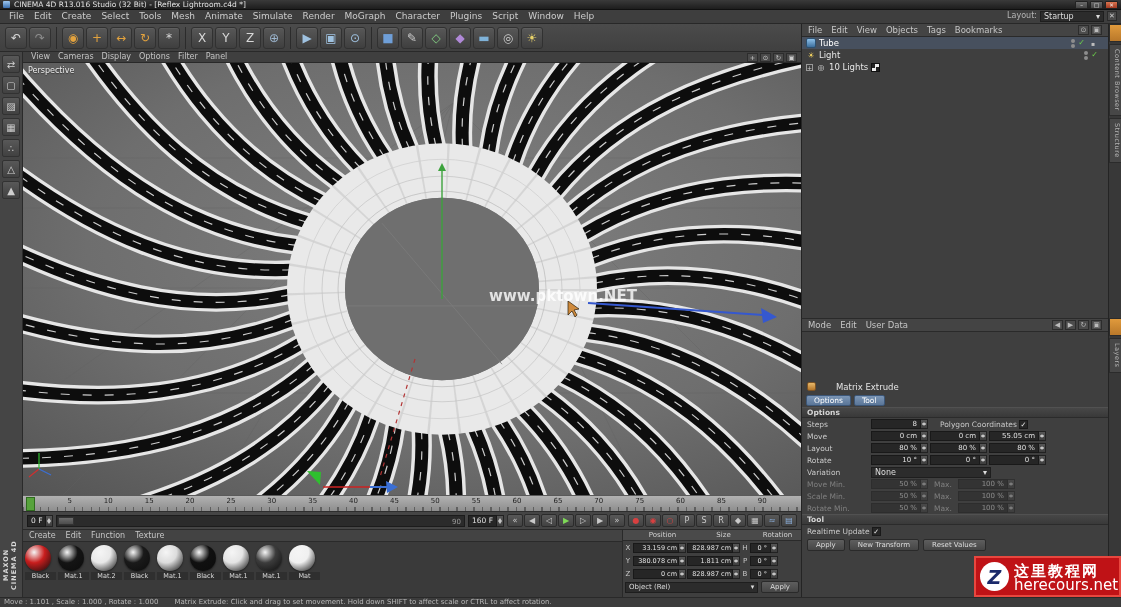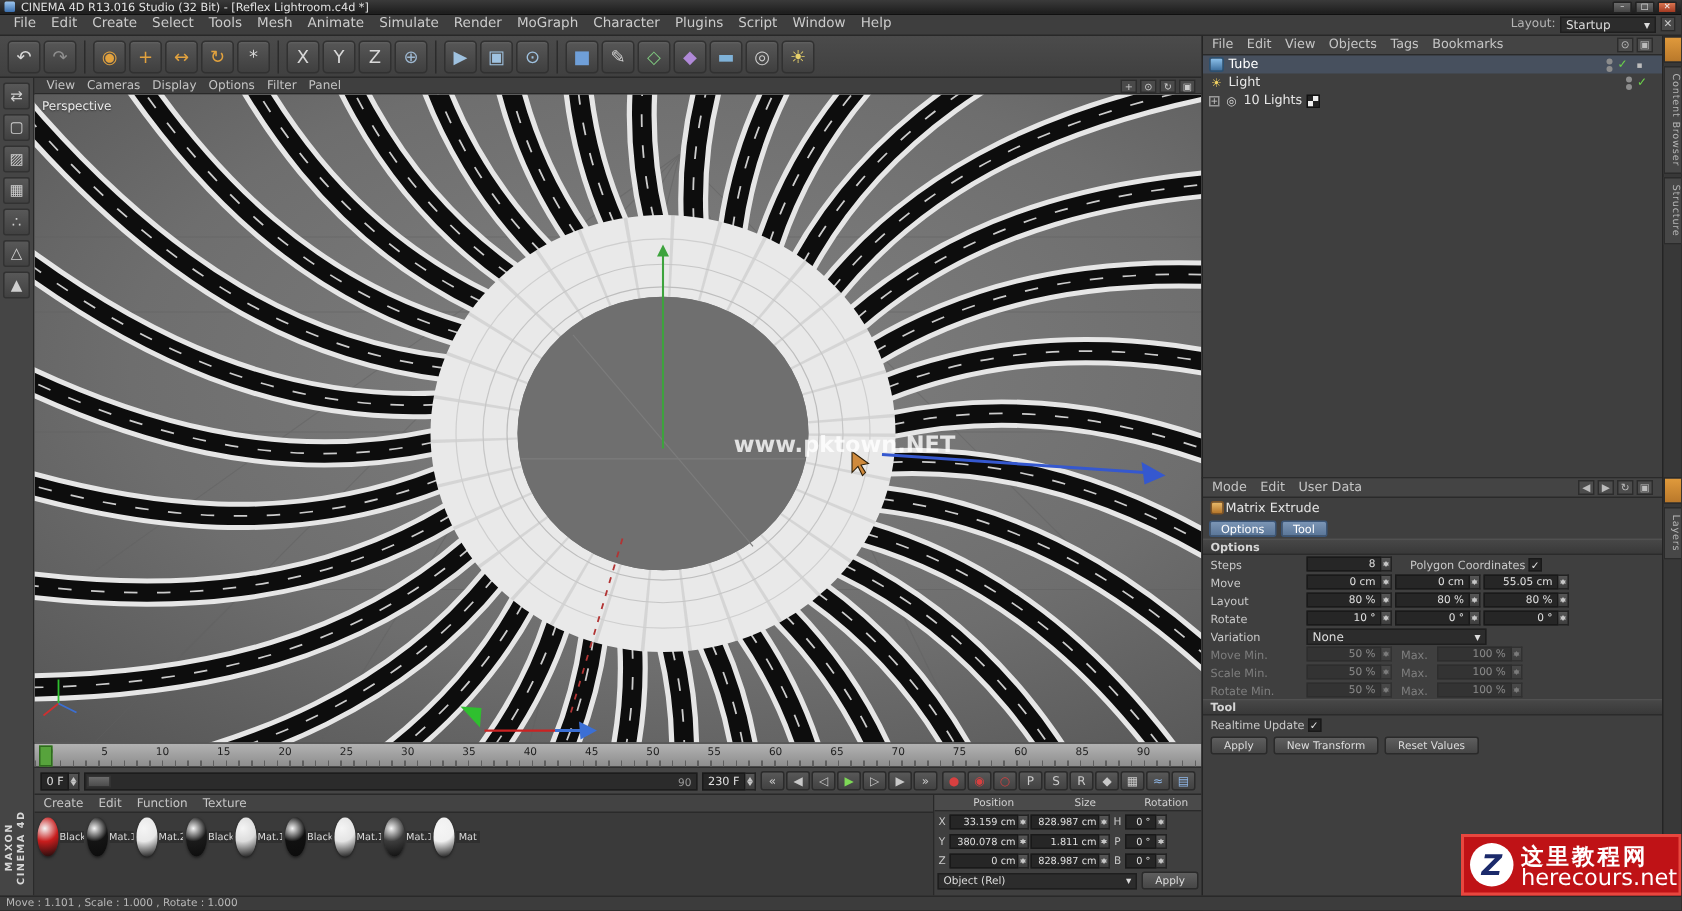--- a/index.html
+++ b/index.html
@@ -51,21 +51,21 @@
 .stp::after{content:"";position:absolute;left:1px;bottom:2px;border-left:2.5px solid transparent;border-right:2.5px solid transparent;border-top:3px solid #c5c5c5;}
 .track{flex:1;position:relative;height:12px;background:#2b2b2b;border:1px solid #1c1c1c;}
 .thandle{position:absolute;left:1px;top:1px;width:16px;height:8px;background:linear-gradient(#6c6c6c,#4c4c4c);border:1px solid #333;}
 .tmax{position:absolute;right:3px;top:2px;font-size:7px;color:#9a9a9a;}
 .tbtn{width:16px;height:13px;display:inline-flex;align-items:center;justify-content:center;background:linear-gradient(#585858,#424242);border:1px solid #2b2b2b;border-radius:2px;color:#c9c9c9;font-size:8px;}
 
 #matmgr{left:23px;top:530px;width:600px;height:67px;background:#3a3a3a;border-right:1px solid #292929;}
 #matmenu{height:12px;display:flex;gap:10px;padding:0 6px;align-items:center;background:#434343;border-bottom:1px solid #2a2a2a;}
 .matmi{font-size:8px;color:#c6c6c6;}
 #matlist{display:flex;padding:3px 2px 0;gap:2px;}
-.mat{width:31px;display:flex;flex-direction:row;align-items:center;gap:1px;}
+.mat{width:31px;display:flex;flex-direction:column;align-items:flex-start;gap:1px;}
 .sph{width:26px;height:26px;border-radius:50%;background:radial-gradient(circle at 35% 28%, rgba(255,255,255,.95) 0%, var(--mc,#888) 42%, rgba(8,8,8,.92) 100%);box-shadow:0 1px 2px rgba(0,0,0,.5);}
 .mlabel{width:100%;font-size:6.5px;color:#ddd;text-align:center;background:#2f2f2f;line-height:8px;overflow:hidden;white-space:nowrap;}
 
 #coords{left:623px;top:530px;width:178px;height:67px;background:#3f3f3f;display:flex;flex-direction:column;}
 .chead{display:flex;background:#4a4a4a;border-bottom:1px solid #2a2a2a;height:11px;align-items:center;font-size:7px;color:#d2d2d2;}
 .chead .c0{width:9px;}.chead .c1,.chead .c2{width:61px;text-align:center;}.chead .c3{flex:1;text-align:center;}
 .crow{display:flex;align-items:center;height:13px;padding:0 1px;gap:1px;}
 .caxis{width:8px;text-align:center;color:#c8c8c8;font-size:7px;}
 .cf{width:46px;height:10px;font-size:6.5px;justify-content:flex-end;padding:0 1px;}
 .cr{width:21px;height:10px;font-size:6.5px;justify-content:flex-end;}
@@ -90,21 +90,21 @@
 .lighticon{color:#f0d060;}
 .groupicon{color:#d8d8d8;}
 .plusbox{width:7px;height:7px;border:1px solid #999;color:#ccc;font-size:6px;line-height:5px;text-align:center;}
 .omright{margin-left:auto;display:flex;align-items:center;gap:3px;padding-right:6px;}
 .dotcol{display:flex;flex-direction:column;gap:1px;}
 .dot{width:4px;height:4px;border-radius:50%;background:#8d8d8d;}
 .check{color:#6cd24a;font-size:8px;line-height:8px;}
 .checker{width:9px;height:9px;border:1px solid #111;background:conic-gradient(#eee 0 25%, #222 0 50%, #eee 0 75%, #222 0);}
 
 #am{left:801px;top:318px;width:307px;height:289px;background:#3f3f3f;border-left:1px solid #242424;border-top:1px solid #2a2a2a;display:flex;flex-direction:column;}
-.amtitle{display:flex;align-items:center;gap:1px;height:13px;padding:0 5px;font-size:8.5px;color:#e4e4e4;}
+.amtitle{display:flex;align-items:center;gap:20px;height:13px;padding:0 5px;font-size:8.5px;color:#e4e4e4;margin-top:48px;}
 .amgear{width:9px;height:9px;background:linear-gradient(#e8b96a,#b5762a);border-radius:2px;border:1px solid #7d5426;}
 .amtabs{display:flex;gap:3px;padding:1px 4px;height:14px;align-items:center;}
 .amtab{background:linear-gradient(#7b95b5,#5a7698);border:1px solid #3c5677;border-radius:2px;color:#fff;font-size:7.5px;height:11px;line-height:9px;padding:0 7px;}
 .secbar{background:linear-gradient(#474747,#393939);border-top:1px solid #515151;border-bottom:1px solid #2b2b2b;color:#d5d5d5;font-size:7.5px;font-weight:bold;height:11px;line-height:10px;padding:0 5px;}
 .amrow{display:flex;align-items:center;height:12px;padding:0 5px;gap:2px;font-size:7.5px;color:#c9c9c9;}
 .amlabel{width:62px;overflow:hidden;white-space:nowrap;}
 .af{width:50px;height:10px;font-size:7px;justify-content:flex-end;}
 .stp.s10b{height:10px;}
 .chk{width:9px;height:9px;background:#262626;border:1px solid #191919;color:#e8e8e8;font-size:7px;line-height:8px;text-align:center;}
 .disabled{opacity:.45;}
@@ -365,21 +365,21 @@
   <div id="animbar" class="abs">
     <span class="fw">
       <span class="fld">0 F</span>
       <span class="stp"></span>
     </span>
     <span class="track">
       <span class="thandle"></span>
       <span class="tmax">90</span>
     </span>
     <span class="fw">
-      <span class="fld">230 F</span>
+      <span class="fld">160 F</span>
       <span class="stp"></span>
     </span>
     <span style="display:flex;gap:1px">
 
     <span class="tbtn">«</span>
         <span class="tbtn">◀</span>
         <span class="tbtn">◁</span>
         <span class="tbtn" style="color: rgb(126, 217, 87);">▶</span>
         <span class="tbtn">▷</span>
         <span class="tbtn">▶</span>
@@ -727,20 +727,21 @@
       </div>
     <div class="vtgroup" style="top:294px">
 
     <span class="vtab active"></span>
         <span class="vtab">Layers</span>
       </div>
   </div>
 
   <div id="statusbar" class="abs">
     <span>Move : 1.101 , Scale : 1.000 , Rotate : 1.000</span>
+    <span>Matrix Extrude: Click and drag to set movement. Hold down SHIFT to affect scale or CTRL to affect rotation.</span>
   </div>
 
   <div id="badge" class="abs">
     <span class="blogo">Z</span>
     <span class="btext">
       <span class="bt1">这里教程网</span>
       <span class="bt2">herecours.net</span>
     </span>
   </div>
 

